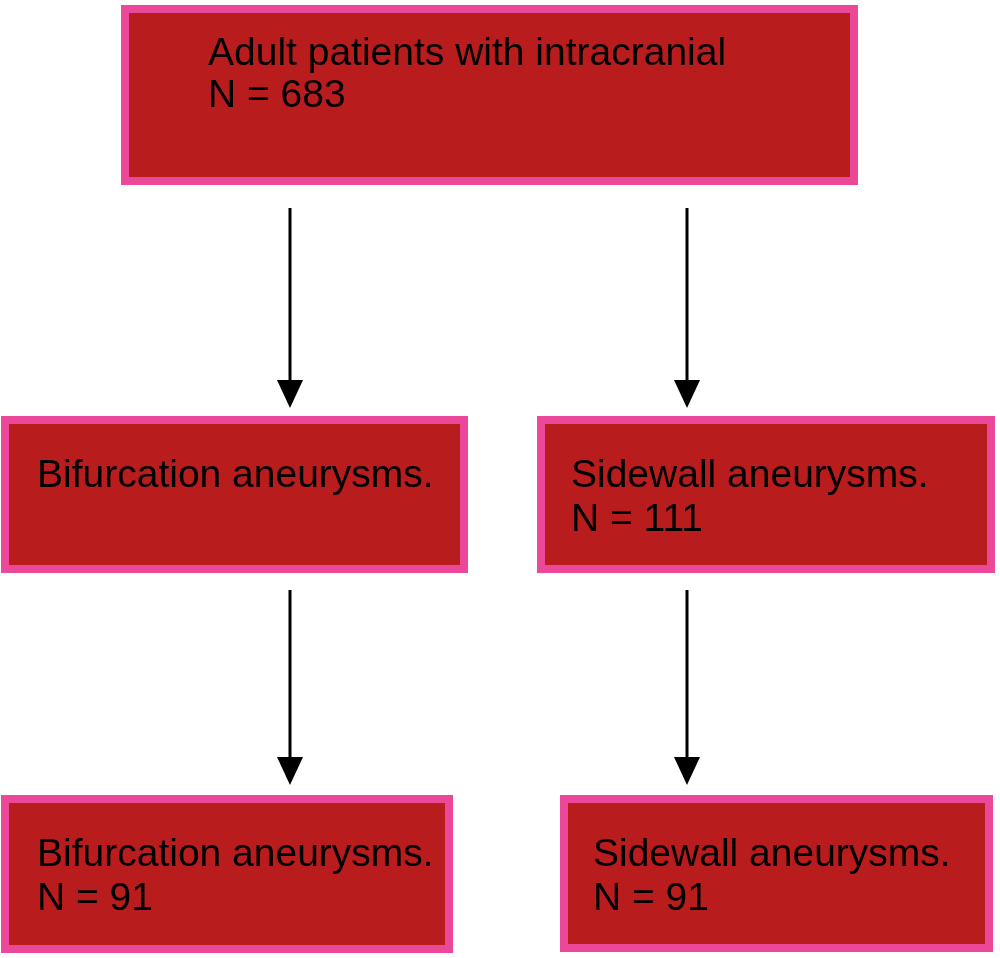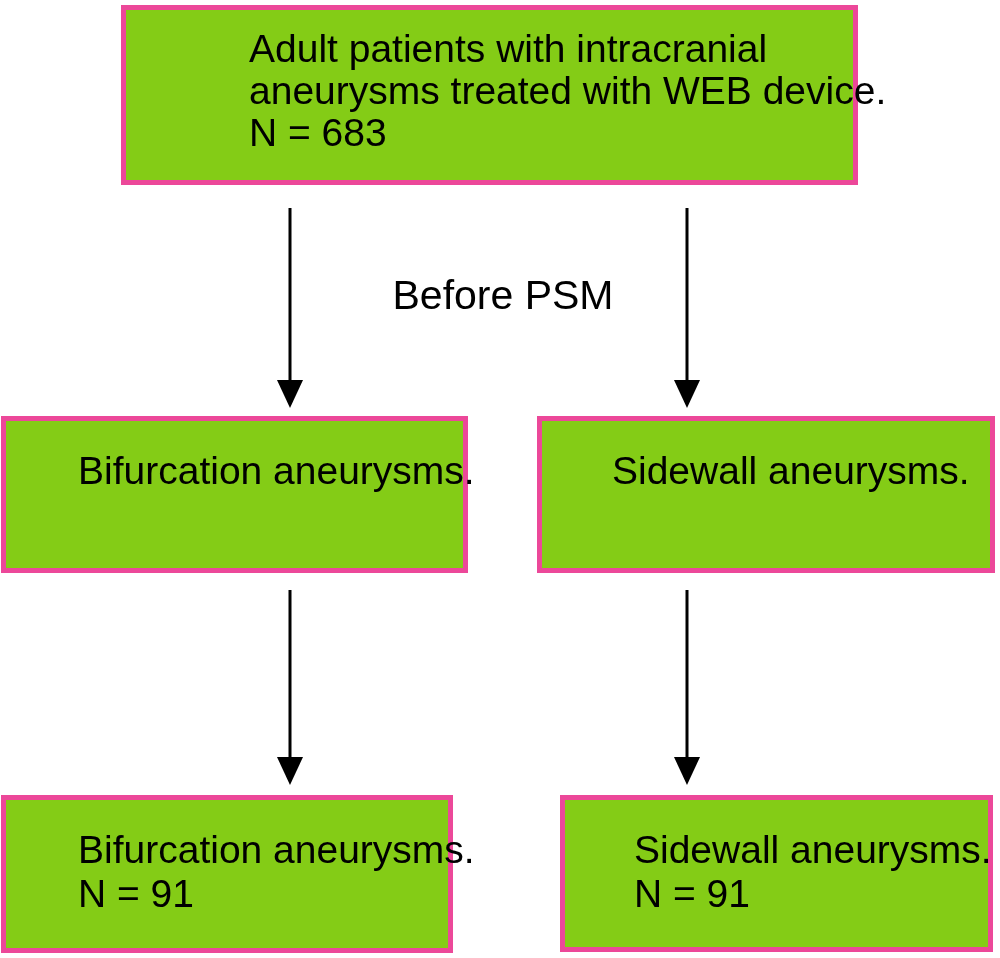--- a/index.html
+++ b/index.html
@@ -11,24 +11,23 @@
     position: relative;
     width: 1000px;
     height: 958px;
     background: #ffffff;
     overflow: hidden;
     font-family: "Liberation Sans", sans-serif;
     color: #000000;
   }
   .flow-box {
     position: absolute;
-    border: 5px solid #ec4899;
-    background: #84cc16;
+    border: 8px solid #ec4899;
+    background: #b91c1c;
     box-sizing: border-box;
-    padding-left: 44px;
   }
   .flow-box .box-text {
     font-size: 39px;
     line-height: 1.12;
     color: #000000;
     white-space: nowrap;
   }
   .flow-label {
     position: absolute;
     transform: translateX(-50%);
@@ -83,43 +82,42 @@
   #label-after  { left: 493px; top: 698px; }
 </style>
 </head>
 <body>
 
 <div id="canvas">
 
   <div class="flow-box" id="box-top">
     <div class="box-text">
       <div>Adult patients with intracranial</div>
-      <div>aneurysms treated with WEB device.</div>
       <div>N = 683</div>
     </div>
   </div>
 
   <div class="arrow" id="arrow-left-1">
     <div class="shaft"></div>
     <div class="head"></div>
   </div>
   <div class="arrow" id="arrow-right-1">
     <div class="shaft"></div>
     <div class="head"></div>
   </div>
-  <div class="flow-label" id="label-before">Before PSM</div>
 
   <div class="flow-box" id="box-bif-before">
     <div class="box-text">
       <div>Bifurcation aneurysms.</div>
     </div>
   </div>
   <div class="flow-box" id="box-side-before">
     <div class="box-text">
       <div>Sidewall aneurysms.</div>
+      <div>N = 111</div>
     </div>
   </div>
 
   <div class="arrow" id="arrow-left-2">
     <div class="shaft"></div>
     <div class="head"></div>
   </div>
   <div class="arrow" id="arrow-right-2">
     <div class="shaft"></div>
     <div class="head"></div>

